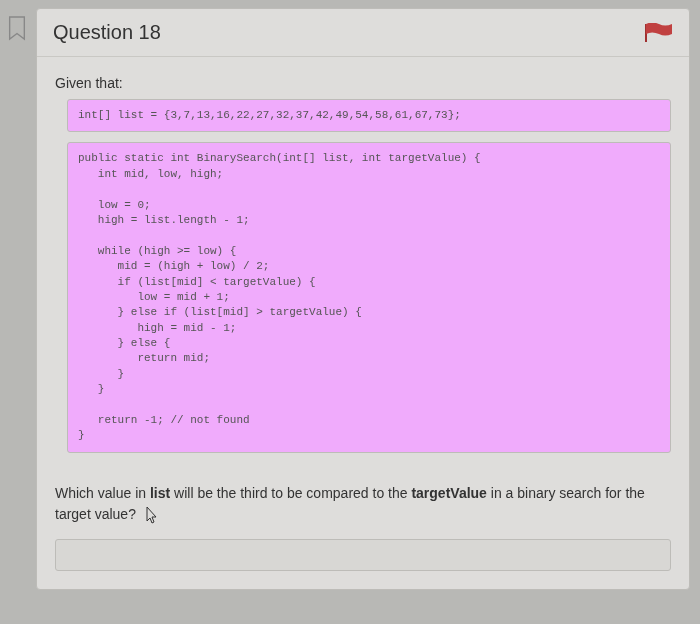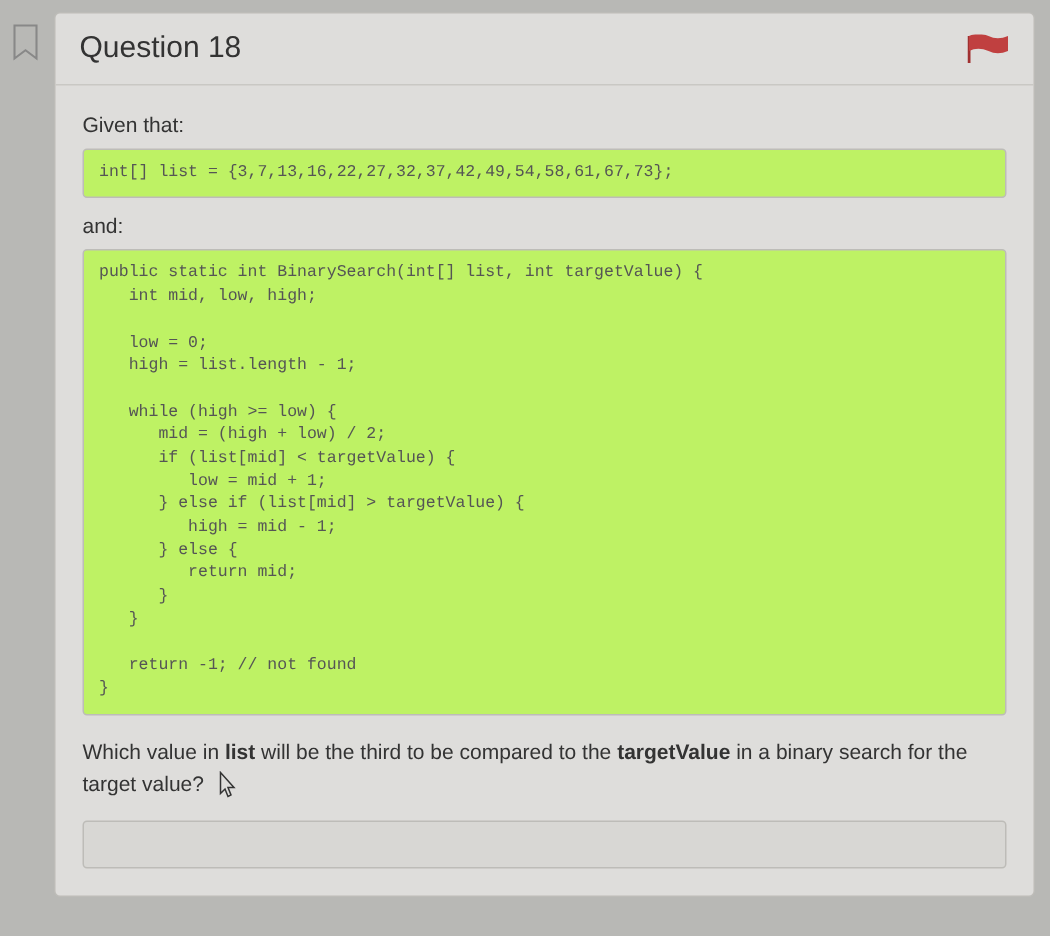--- a/index.html
+++ b/index.html
@@ -50,36 +50,36 @@
   .card-body {
     padding: 14px 18px 18px 18px;
     font-size: 13.5px;
     color: #333;
   }
   .plain-text {
     margin: 4px 0 8px 0;
     font-size: 14px;
   }
   .code-box {
-    background: #bef264;
+    background: #f0abfc;
     border: 1px solid #bdbcb8;
     border-radius: 3px;
     padding: 8px 10px;
     font-family: "Courier New", Courier, monospace;
     font-size: 11px;
     color: #555;
     white-space: pre;
-    margin: 6px 0 10px 0;
+    margin: 6px 0 10px 12px;
     overflow-x: auto;
     line-height: 1.4;
   }
   .question-text {
     font-size: 14px;
     line-height: 1.5;
-    margin-top: 14px;
+    margin-top: 30px;
   }
   .bold { font-weight: bold; }
   .cursor-icon {
     display: inline-block;
     vertical-align: middle;
     margin-left: 6px;
     width: 14px;
     height: 18px;
   }
   .answer-box {
@@ -109,21 +109,20 @@
           <path d="M1 1 v18" stroke="#a03030" stroke-width="2" fill="none"></path>
           <path d="M1 1 q6 -3 13 0 q6 3 13 0 v10 q-7 3 -13 0 q-7 -3 -13 0 z" fill="#c04040"></path>
         </svg>
       </span>
     </div>
 
     <div class="card-body">
       <div class="plain-text">Given that:</div>
       <div class="code-box">int[] list = {3,7,13,16,22,27,32,37,42,49,54,58,61,67,73};</div>
 
-      <div class="plain-text">and:</div>
 
       <div class="code-box">public static int BinarySearch(int[] list, int targetValue) {
    int mid, low, high;
 
    low = 0;
    high = list.length - 1;
 
    while (high &gt;= low) {
       mid = (high + low) / 2;
       if (list[mid] &lt; targetValue) {

